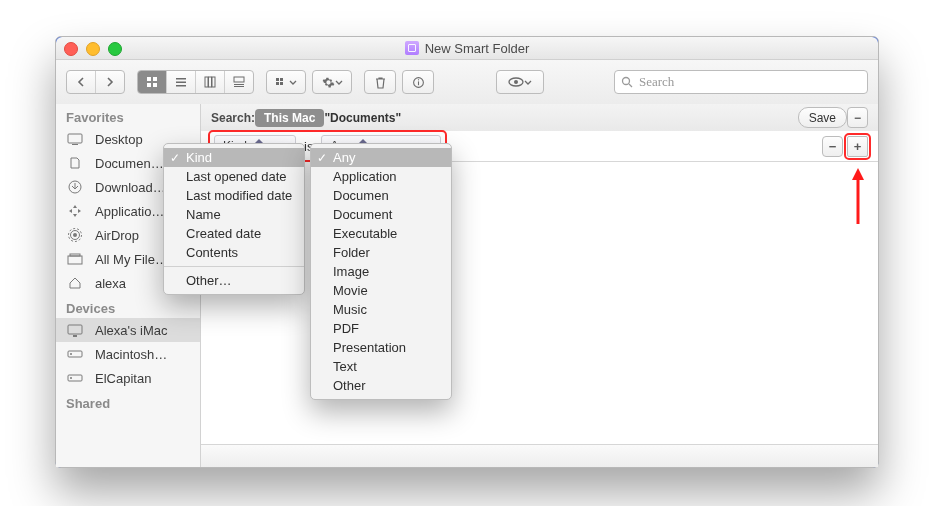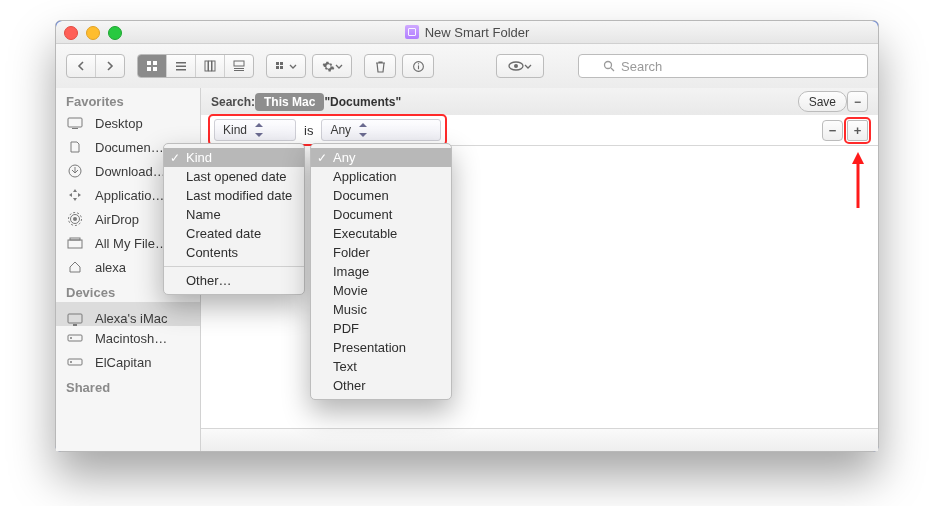--- a/index.html
+++ b/index.html
@@ -1,36 +1,36 @@
 <!DOCTYPE html>
 <html><head>
 <meta charset="utf-8">
 <style>
   html,body{margin:0;padding:0;font-family:-apple-system,"Helvetica Neue",Arial,sans-serif;font-size:13px;color:#333;background:#fff;}
   .stage{width:932px;height:506px;position:relative;}
-  .window{position:absolute;left:55px;top:20px;width:822px;height:430px;border:1px solid #b8b8b8;border-radius:6px;background:#1d4ed8;box-shadow:0 25px 45px rgba(0,0,0,.35);overflow:visible;}
+  .window{position:absolute;left:55px;top:36px;width:822px;height:430px;border:1px solid #b8b8b8;border-radius:6px;background:#1d4ed8;box-shadow:0 25px 45px rgba(0,0,0,.35);overflow:visible;}
   
   .titlebar{height:22px;background:linear-gradient(#f6f6f6,#e6e6e6);border-bottom:1px solid #d0d0d0;border-radius:6px 6px 0 0;position:relative;display:flex;align-items:center;justify-content:center;}
   .traffic{position:absolute;left:8px;top:5px;display:flex;gap:8px;}
   .tl{width:12px;height:12px;border-radius:50%;}
   .tl.r{background:#ff5f57;border:1px solid #e24b41;}
   .tl.y{background:#ffbd2e;border:1px solid #e1a125;}
   .tl.g{background:#28c940;border:1px solid #1fa532;}
   .title{display:flex;align-items:center;gap:6px;color:#4b4b4b;font-size:13px;}
   .smart-ico{width:14px;height:14px;background:linear-gradient(#cfa9ff,#b07dff);border-radius:2px;position:relative;}
   .smart-ico::after{content:"";position:absolute;inset:3px;border:1px solid rgba(255,255,255,.9);border-radius:1px;}
   
   .toolbar{height:44px;background:linear-gradient(#f7f7f7,#ececec);border-bottom:1px solid #c8c8c8;display:flex;align-items:center;padding:0 10px;gap:12px;}
   .seg{display:flex;border:1px solid #bcbcbc;border-radius:4px;overflow:hidden;background:linear-gradient(#fdfdfd,#efefef);}
   .seg .btn{width:28px;height:22px;display:flex;align-items:center;justify-content:center;color:#6b6b6b;}
   .seg .btn + .btn{border-left:1px solid #cfcfcf;}
   .seg .btn.on{background:#8b8b8b;color:#fff;}
   .tbtn{width:30px;height:22px;border:1px solid #bcbcbc;border-radius:4px;display:flex;align-items:center;justify-content:center;background:linear-gradient(#fdfdfd,#efefef);color:#6b6b6b;}
   .pair{display:flex;gap:6px;}
-  .search{flex:1;max-width:240px;margin-left:auto;height:22px;border:1px solid #bcbcbc;border-radius:4px;background:#fff;display:flex;align-items:center;color:#9a9a9a;padding:0 24px;gap:6px;}
+  .search{flex:1;max-width:240px;margin-left:auto;height:22px;border:1px solid #bcbcbc;border-radius:4px;background:#fff;display:flex;align-items:center;color:#9a9a9a;padding:0 6px;gap:6px;font-family:Liberation Serif, serif;}
   .seg svg,.tbtn svg{display:block;}
   
   .scopebar{height:27px;background:linear-gradient(#f3f3f3,#e9e9e9);border-bottom:1px solid #cdcdcd;display:flex;align-items:center;padding:0 10px;font-size:12px;}
   .scope-label{font-weight:600;color:#4b4b4b;}
   .pill{background:#8e8e8e;color:#fff;padding:2px 9px;border-radius:4px;font-size:12px;font-weight:600;}
   .scope-alt{font-weight:700;color:#333;}
   .savebtn{margin-left:auto;height:19px;padding:0 10px;border:1px solid #bcbcbc;border-radius:10px;background:linear-gradient(#fdfdfd,#efefef);font-size:12px;display:flex;align-items:center;}
   .roundbtn{width:19px;height:19px;border:1px solid #bcbcbc;border-radius:4px;background:linear-gradient(#fdfdfd,#efefef);display:flex;align-items:center;justify-content:center;color:#5a5a5a;font-weight:700;}
   
   .criteria{height:30px;border-bottom:1px solid #d7d7d7;display:flex;align-items:center;padding:0 10px;gap:8px;background:#fff;position:relative;}
@@ -41,21 +41,21 @@
   .caret{width:12px;height:14px;position:relative;}
   .caret::before,.caret::after{content:"";position:absolute;left:2px;border-left:4px solid transparent;border-right:4px solid transparent;}
   .caret::before{top:0;border-bottom:4px solid #6b6b90;}
   .caret::after{bottom:0;border-top:4px solid #6b6b90;}
   .criteria .roundgroup{margin-left:auto;display:flex;gap:4px;}
   
   .body{position:absolute;top:67px;bottom:0;left:0;right:0;display:flex;}
   .sidebar{width:144px;background:#f6f6f6;border-right:1px solid #d2d2d2;overflow:hidden;}
   .section-h{font-size:13px;color:#8a8a8a;font-weight:600;padding:6px 10px 2px;}
   .sbitem{height:24px;display:flex;align-items:center;gap:11px;padding:0 10px;color:#3b3b3b;font-size:13px;}
-  .sbitem.selected{background:#dcdcdc;align-items:flex-end;}
+  .sbitem.selected{background:#dcdcdc;}
   .sicon{width:18px;height:14px;display:flex;align-items:center;justify-content:center;color:#7a7a7a;}
   .content{flex:1;position:relative;background:#fff;}
   .content .scopebar{position:absolute;top:0;left:0;right:0;}
   .content .criteria{position:absolute;top:27px;left:0;right:0;}
   .content .canvas{position:absolute;top:58px;bottom:22px;left:0;right:0;background:#fff;}
   .content .pathbar{position:absolute;bottom:0;left:0;right:0;height:22px;background:linear-gradient(#fafafa,#eeeeee);border-top:1px solid #d6d6d6;}
   
   .menu{position:absolute;background:#f3f3f3;border:1px solid #bdbdbd;border-radius:5px;box-shadow:0 12px 28px rgba(0,0,0,.3);padding:4px 0;font-size:13px;min-width:140px;z-index:50;}
   .menu .mi{height:19px;display:flex;align-items:center;padding:0 14px 0 22px;color:#2e2e2e;position:relative;white-space:nowrap;}
   .menu .mi.sel{background:#b8b8b8;color:#fff;}

